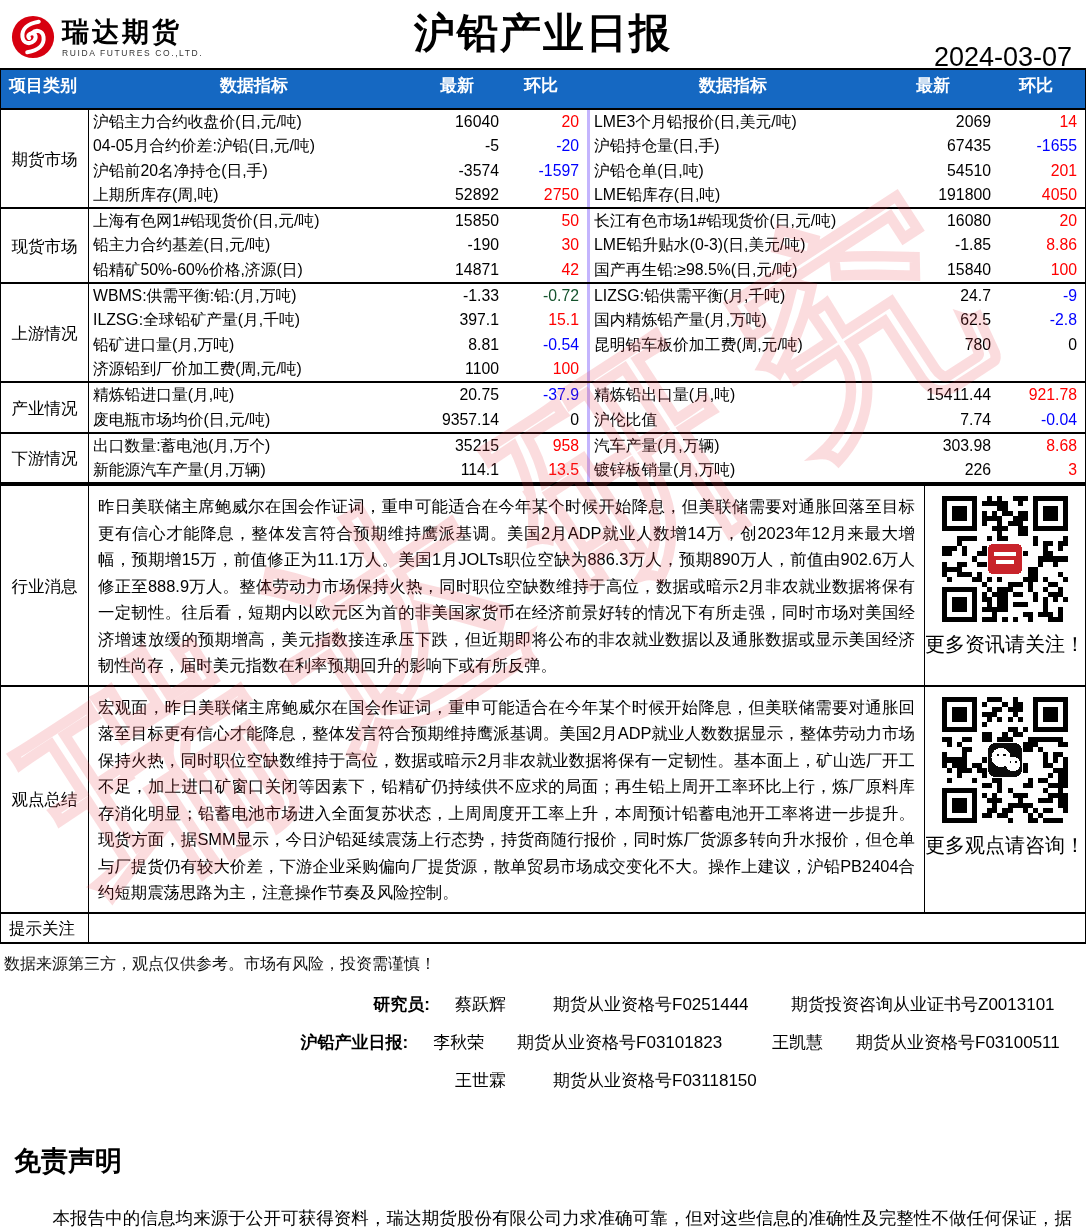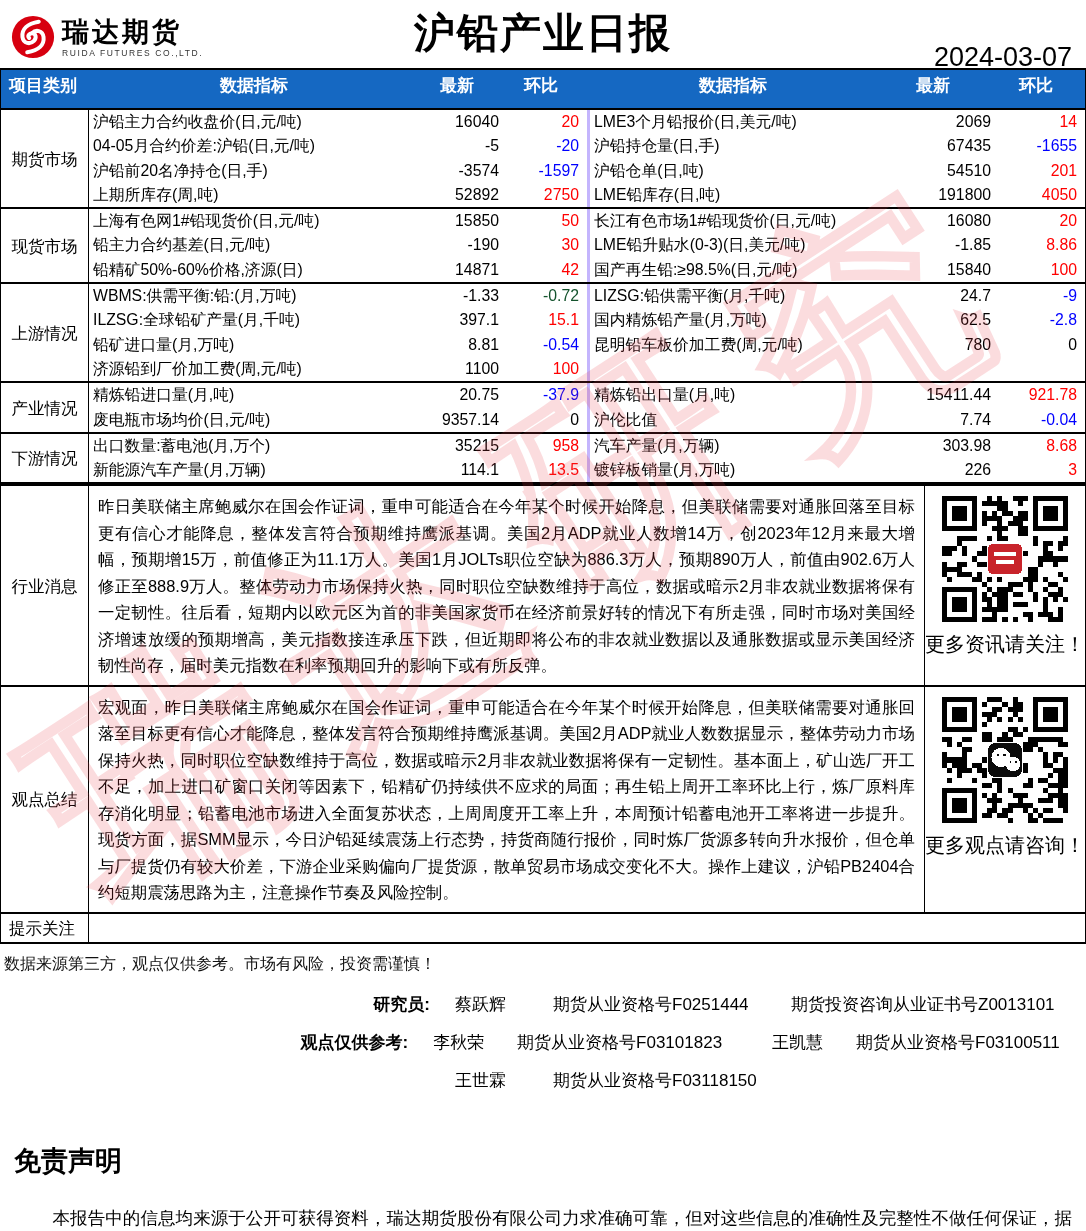--- a/index.html
+++ b/index.html
@@ -667,21 +667,21 @@
   <p class="footnote">数据来源第三方，观点仅供参考。市场有风险，投资需谨慎！</p>
 
   <div class="researchers" id="researchers">
       <div class="res-row">
         <div class="res-role">研究员:</div>
         <div class="res-name">蔡跃辉</div>
         <div class="res-cert">期货从业资格号F0251444</div>
         <div class="res-cert">期货投资咨询从业证书号Z0013101</div>
       </div>
       <div class="res-row">
-        <div class="res-role">观点仅供参考:</div>
+        <div class="res-role">沪铅产业日报:</div>
         <div class="res-name">李秋荣</div>
         <div class="res-cert">期货从业资格号F03101823</div>
         <div class="res-name">王凯慧</div>
         <div class="res-cert">期货从业资格号F03100511</div>
       </div>
       <div class="res-row">
         <div class="res-role"></div>
         <div class="res-name">王世霖</div>
         <div class="res-cert">期货从业资格号F03118150</div>
       </div>

